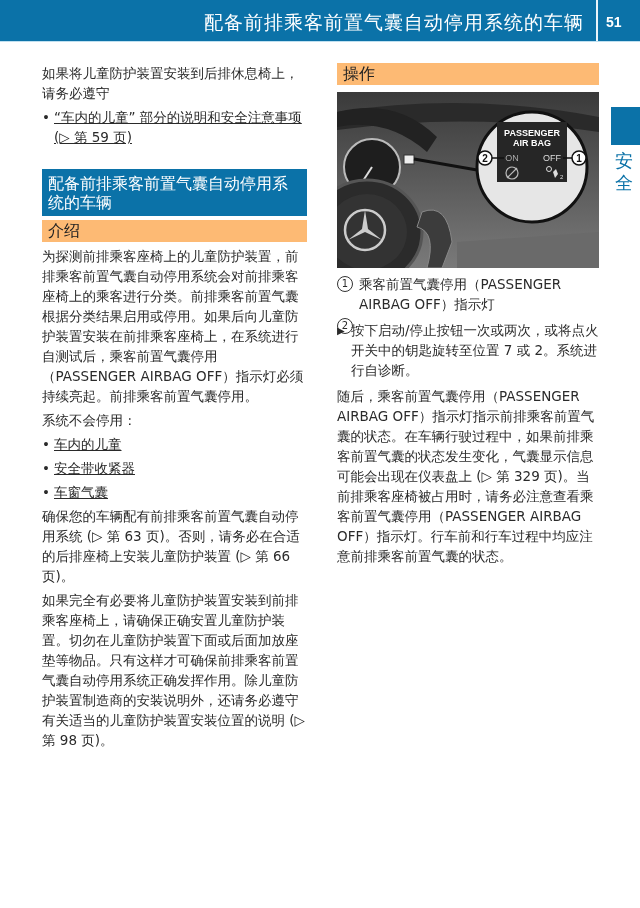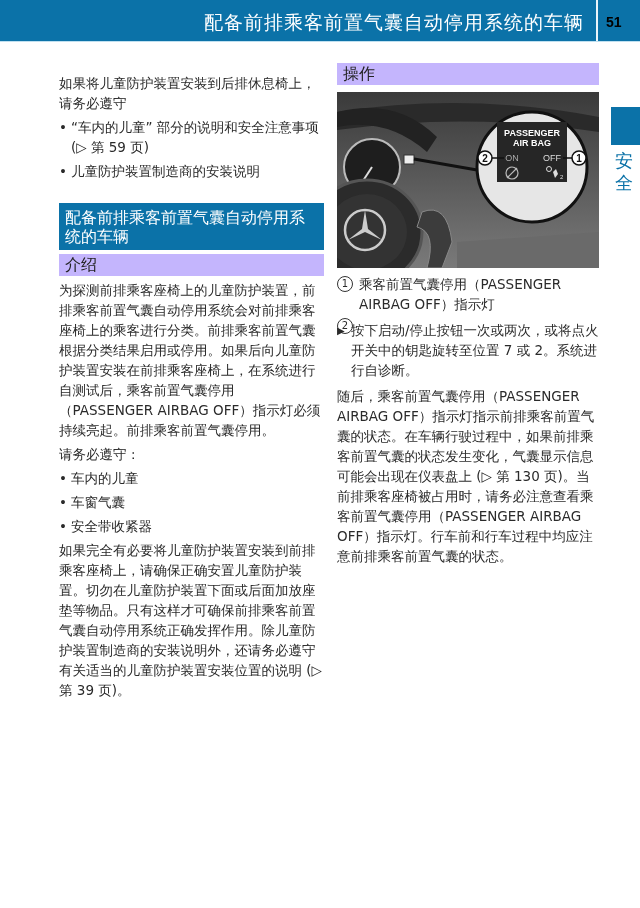--- a/index.html
+++ b/index.html
@@ -2,33 +2,33 @@
 <html><head>
 <meta charset="utf-8">
 <style>
   html, body { margin:0; padding:0; }
   body { width:640px; height:908px; background:#ffffff; position:relative; overflow:hidden;
          font-family:"DejaVu Sans", "Liberation Sans", sans-serif; color:#2a2a2a; }
   .header { position:absolute; left:0; top:0; width:640px; height:41px; background:#0b72a8;
             border-bottom:1px solid #bfe0f0; }
   .header .title { position:absolute; right:56px; top:10px; font-size:19px; color:#fff; letter-spacing:1px; white-space:nowrap; }
   .header .divider { position:absolute; left:596px; top:0; width:2px; height:41px; background:#eaf4fa; }
-  .header .pnum { position:absolute; left:606px; top:14px; font-size:14px; color:#000000; font-weight:bold; font-family:"Liberation Sans", sans-serif; }
+  .header .pnum { position:absolute; left:606px; top:14px; font-size:14px; color:#ffffff; font-weight:bold; font-family:"Liberation Sans", sans-serif; }
 
   .col { position:absolute; font-size:13.5px; line-height:20px; }
-  .col-left { left:59px; top:63px; width:265px;margin-top:10px; }
+  .col-left { left:42px; top:63px; width:265px; }
   .col-right { left:337px; top:63px; width:262px; }
 
   p { margin:0 0 4px 0; }
-  .bullets { margin:4px 0 4px 0; padding:0; list-style:none; }
+  .bullets { margin:4px 0 4px 0; padding:0; list-style:none;text-decoration:underline; }
   .bullets li { position:relative; padding-left:12px; margin-bottom:4px; }
   .bullets li:before { content:"•"; position:absolute; left:0; top:0; }
 
   .sec-title { background:#0b72a8; color:#fff; font-size:16px; line-height:19px; padding:5px 6px 4px 6px; margin:22px 0 4px 0; font-family:"DejaVu Serif", serif; }
-  .sub-title { background:#c4b5fd; color:#222; font-size:16px; line-height:19px; padding:1px 6px 2px 6px; margin:0 0 4px 0; font-family:"DejaVu Serif", serif; }
+  .sub-title { background:#fdba74; color:#222; font-size:16px; line-height:19px; padding:1px 6px 2px 6px; margin:0 0 4px 0; font-family:"DejaVu Serif", serif; }
 
   .figure { position:relative; width:262px; height:176px; margin-top:7px; background:#ef4444; overflow:hidden; }
   .legend { margin:6px 0 4px 0; padding:0; list-style:none; }
   .legend li { position:relative; padding-left:22px; margin-bottom:2px; }
   .legend li .num { position:absolute; left:0; top:2px; width:14px; height:14px; border:1px solid #333; border-radius:50%; font-size:10px; line-height:14px; text-align:center; }
   .inline-num { display:inline-block; width:14px; height:14px; border:1px solid #333; border-radius:50%; font-size:10px; line-height:14px; text-align:center; vertical-align:1px; }
   .step { position:relative; padding-left:14px; margin:6px 0 6px 0; }
   .step:before { content:"▶"; position:absolute; left:0; top:1px; font-size:10px; }
 
   .side-tab { position:absolute; left:611px; top:107px; width:29px; height:38px; background:#0b72a8; }
@@ -46,34 +46,34 @@
 <div class="side-tab"></div>
 <div class="side-label">
   <div>安</div>
   <div>全</div>
 </div>
 
 <div class="col col-left">
   <p>如果将儿童防护装置安装到后排休息椅上，请务必遵守</p>
   <ul class="bullets">
     <li>“车内的儿童” 部分的说明和安全注意事项 (▷ 第 59 页)</li>
-    <li>儿童防护装置制造商的安装说明</li>
   </ul>
 
   <div class="sec-title">配备前排乘客前置气囊自动停用系统的车辆</div>
   <div class="sub-title">介绍</div>
 
   <p>为探测前排乘客座椅上的儿童防护装置，前排乘客前置气囊自动停用系统会对前排乘客座椅上的乘客进行分类。前排乘客前置气囊根据分类结果启用或停用。如果后向儿童防护装置安装在前排乘客座椅上，在系统进行自测试后，乘客前置气囊停用（PASSENGER AIRBAG OFF）指示灯必须持续亮起。前排乘客前置气囊停用。</p>
-  <p>请务必遵守：</p>
+  <p>系统不会停用：</p>
   <ul class="bullets">
     <li>车内的儿童</li>
+    <li>安全带收紧器</li>
     <li>车窗气囊</li>
-    <li>安全带收紧器</li>
   </ul>
-  <p>如果完全有必要将儿童防护装置安装到前排乘客座椅上，请确保正确安置儿童防护装置。切勿在儿童防护装置下面或后面加放座垫等物品。只有这样才可确保前排乘客前置气囊自动停用系统正确发挥作用。除儿童防护装置制造商的安装说明外，还请务必遵守有关适当的儿童防护装置安装位置的说明 (▷ 第 39 页)。</p>
+  <p>确保您的车辆配有前排乘客前置气囊自动停用系统 (▷ 第 63 页)。否则，请务必在合适的后排座椅上安装儿童防护装置 (▷ 第 66 页)。</p>
+  <p>如果完全有必要将儿童防护装置安装到前排乘客座椅上，请确保正确安置儿童防护装置。切勿在儿童防护装置下面或后面加放座垫等物品。只有这样才可确保前排乘客前置气囊自动停用系统正确发挥作用。除儿童防护装置制造商的安装说明外，还请务必遵守有关适当的儿童防护装置安装位置的说明 (▷ 第 98 页)。</p>
 </div>
 
 <div class="col col-right">
   <div class="sub-title">操作</div>
 
   <div class="figure">
     <svg width="262" height="176" viewBox="0 0 262 176">
       <defs>
         <linearGradient id="bg" x1="0" y1="0" x2="0" y2="1">
           <stop offset="0" stop-color="#3a3a3a"></stop>
@@ -126,14 +126,14 @@
     <li>
       <span class="num">1</span>
       <span>乘客前置气囊停用（PASSENGER AIRBAG OFF）指示灯</span>
     </li>
     <li>
       <span class="num">2</span>
     </li>
   </ul>
 
   <div class="step">按下启动/停止按钮一次或两次，或将点火开关中的钥匙旋转至位置 7 或 2。系统进行自诊断。</div>
-  <p>随后，乘客前置气囊停用（PASSENGER AIRBAG OFF）指示灯指示前排乘客前置气囊的状态。在车辆行驶过程中，如果前排乘客前置气囊的状态发生变化，气囊显示信息可能会出现在仪表盘上 (▷ 第 130 页)。当前排乘客座椅被占用时，请务必注意查看乘客前置气囊停用（PASSENGER AIRBAG OFF）指示灯。行车前和行车过程中均应注意前排乘客前置气囊的状态。</p>
+  <p>随后，乘客前置气囊停用（PASSENGER AIRBAG OFF）指示灯指示前排乘客前置气囊的状态。在车辆行驶过程中，如果前排乘客前置气囊的状态发生变化，气囊显示信息可能会出现在仪表盘上 (▷ 第 329 页)。当前排乘客座椅被占用时，请务必注意查看乘客前置气囊停用（PASSENGER AIRBAG OFF）指示灯。行车前和行车过程中均应注意前排乘客前置气囊的状态。</p>
 </div>
 
 </body></html>

